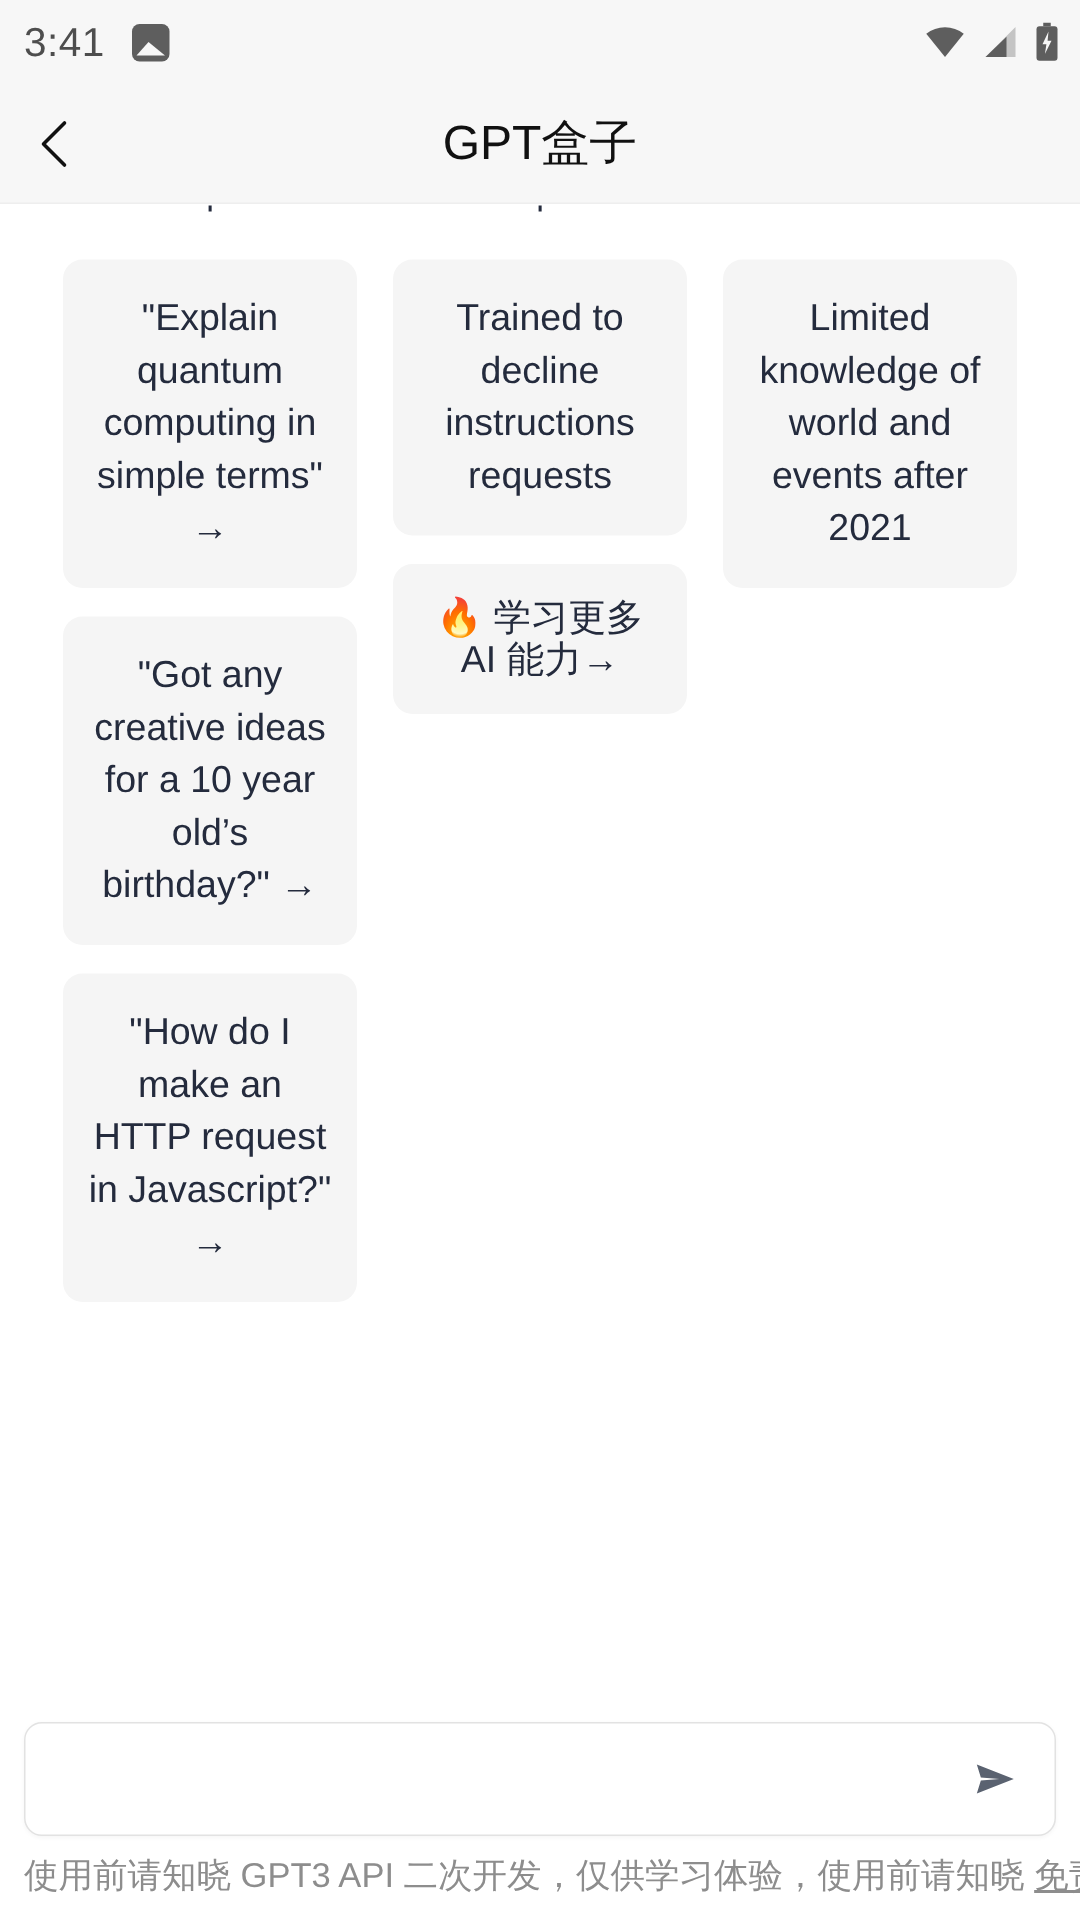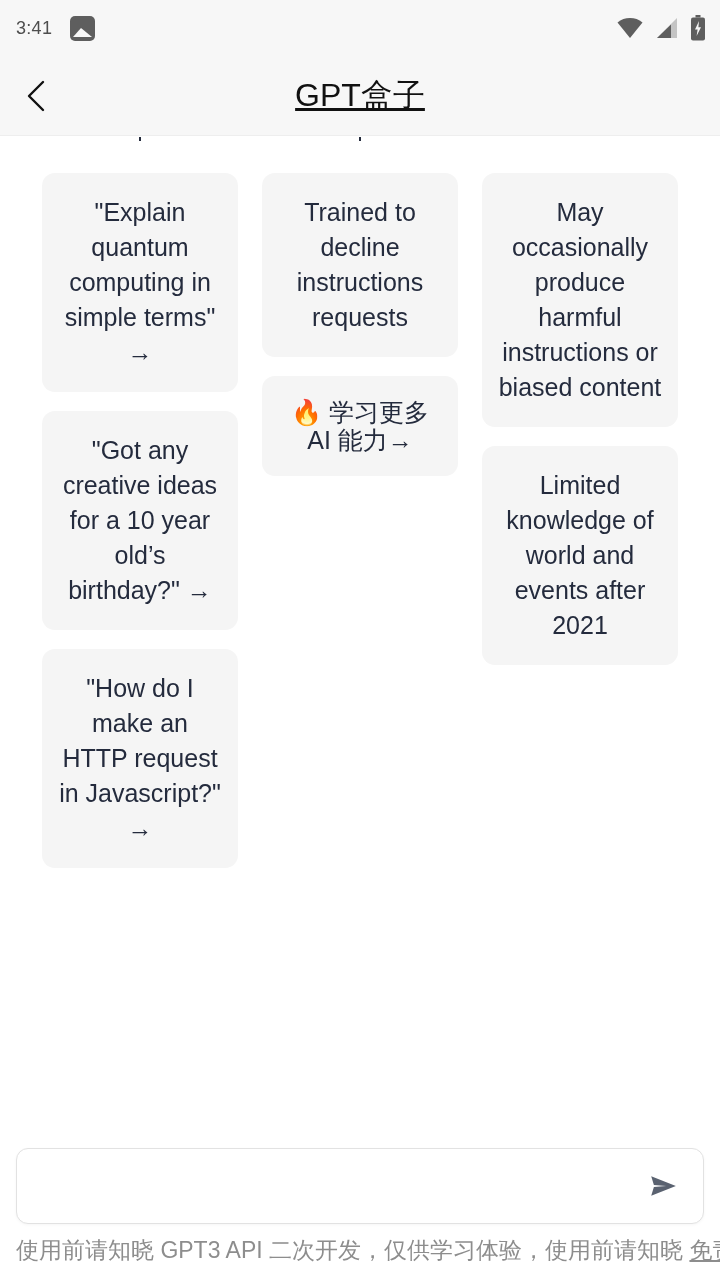--- a/index.html
+++ b/index.html
@@ -15,21 +15,21 @@
   
   .status-bar {
     height:56px;
     background:#f7f7f7;
     display:flex;
     align-items:center;
     justify-content:space-between;
     padding:0 14px 0 16px;
   }
   .status-left { display:flex; align-items:center; gap:18px; }
-  .status-time { font-size:18px; color:#4e4e4e; letter-spacing:.3px; }
+  .status-time { font-size:27px; color:#4e4e4e; letter-spacing:.3px; }
   .photo-icon {
     width:25px; height:25px; border-radius:5px; background:#5e5e5e;
     position:relative; overflow:hidden;
   }
   .photo-icon::after {
     content:""; position:absolute; left:3px; bottom:4px;
     width:0; height:0;
     border-left:8px solid transparent; border-right:11px solid transparent;
     border-bottom:9px solid #f7f7f7;
   }
@@ -48,21 +48,21 @@
     border-bottom:1px solid #eeeeee;
   }
   .back-btn {
     width:72px; height:80px;
     display:flex; align-items:center; justify-content:center;
     background:none; border:none; cursor:pointer;
   }
   .chev { width:26px; height:34px; }
   .app-title {
     position:absolute; left:0; right:0; text-align:center;
-    font-size:32px; color:#111111; pointer-events:none;text-decoration:underline;
+    font-size:32px; color:#111111; pointer-events:none;
   }
 
   
   .content {
     position:absolute;
     top:137px; left:0; right:0; bottom:142px;
     background:#ffffff;
     overflow:hidden;
   }
   .clip-row {
@@ -179,21 +179,20 @@
       <div class="card">"Got any creative ideas for a 10 year old’s birthday?" →</div>
       <div class="card">"How do I make an HTTP request in Javascript?" →</div>
     </div>
 
     <div class="col">
       <div class="card plain">Trained to decline instructions requests</div>
       <div class="card link-card">🔥 学习更多 AI 能力→</div>
     </div>
 
     <div class="col">
-      <div class="card plain">May occasionally produce harmful instructions or biased content</div>
       <div class="card plain">Limited knowledge of world and events after 2021</div>
     </div>
 
   </div>
 </div>
 
 <div class="bottom">
   <div class="input-row">
     <input class="chat-input" type="text" placeholder="" style="">
     <button class="send-btn">

